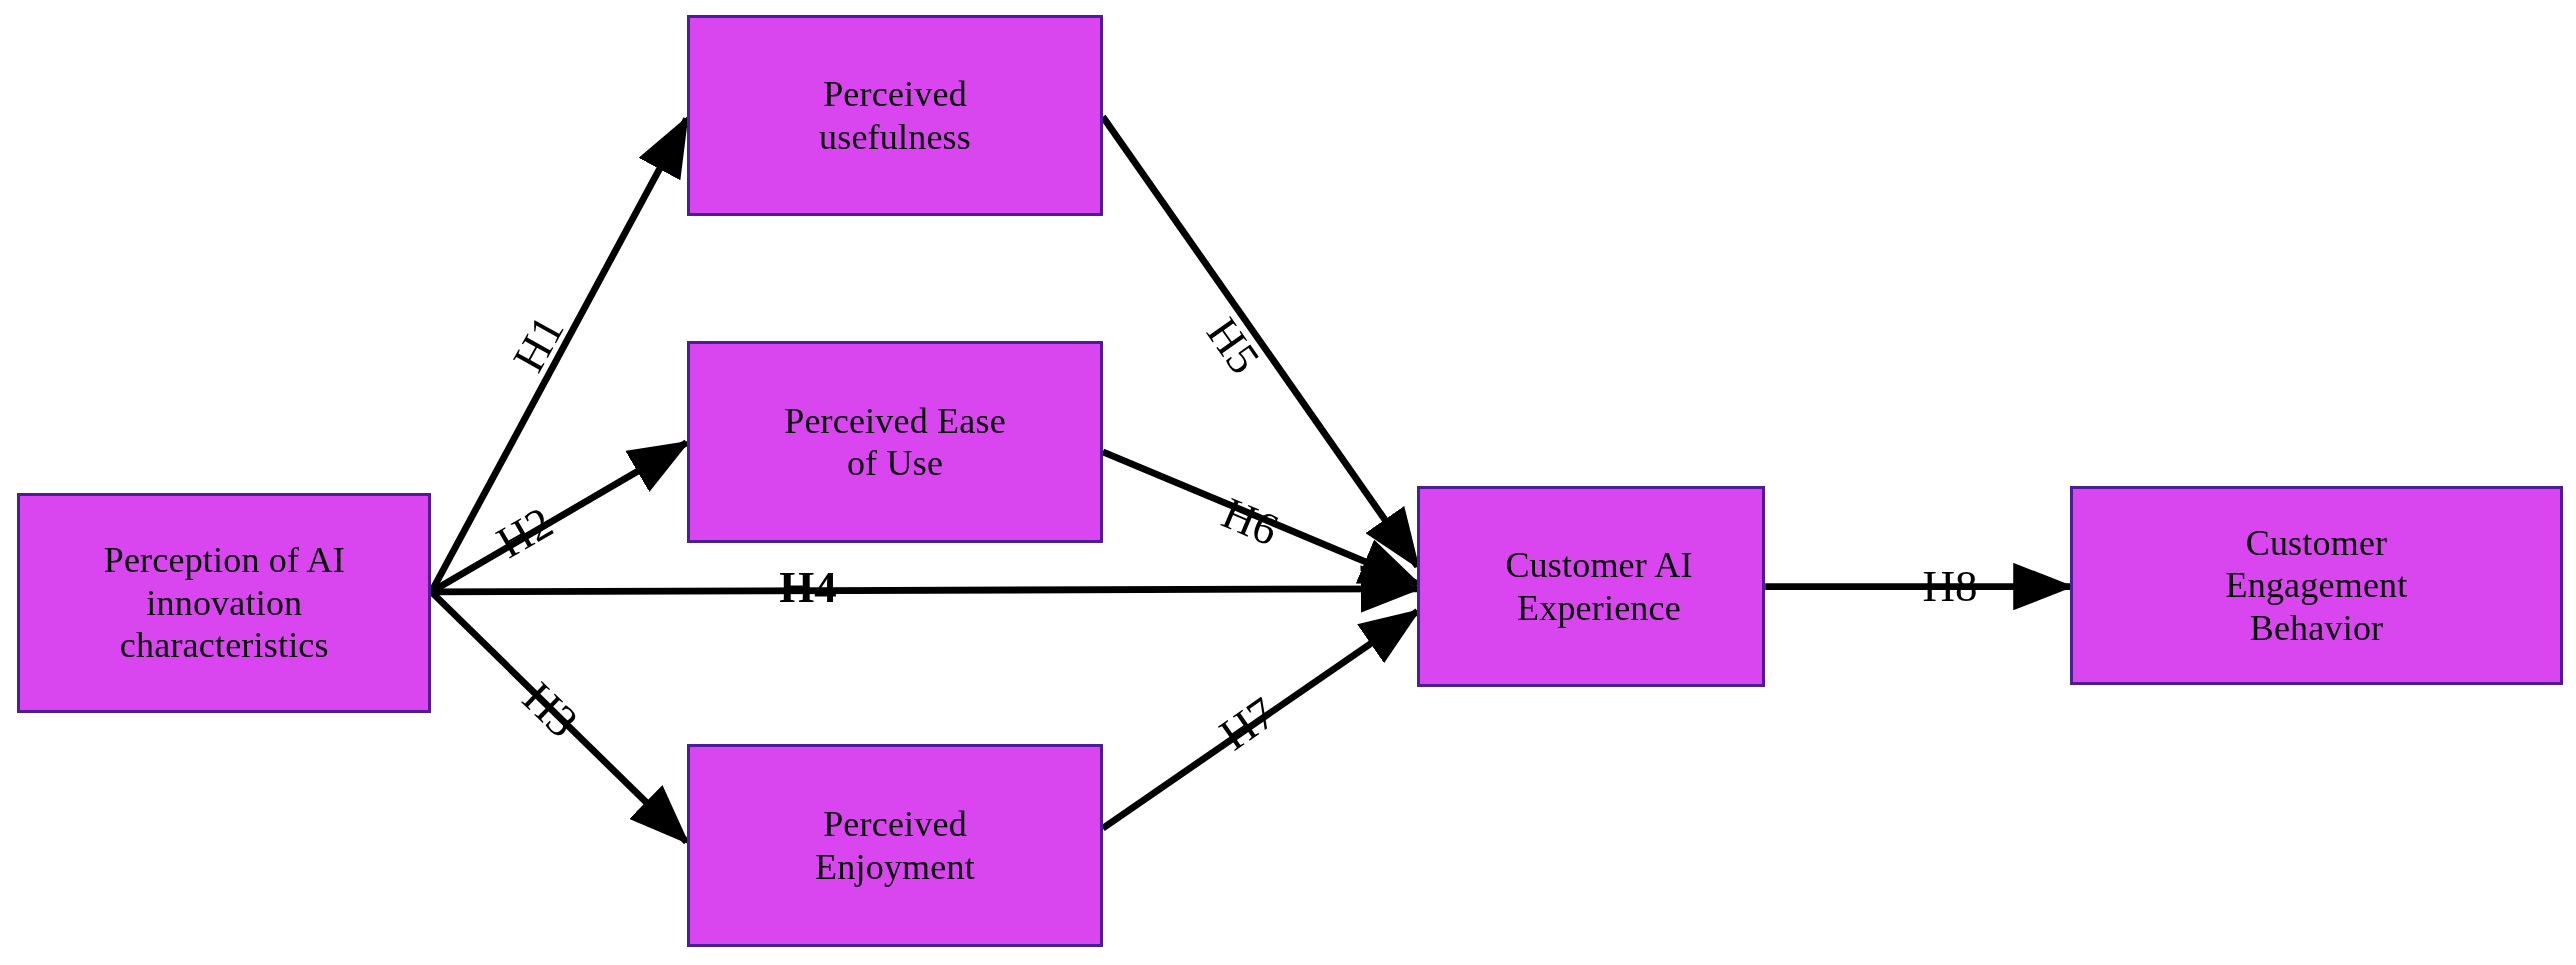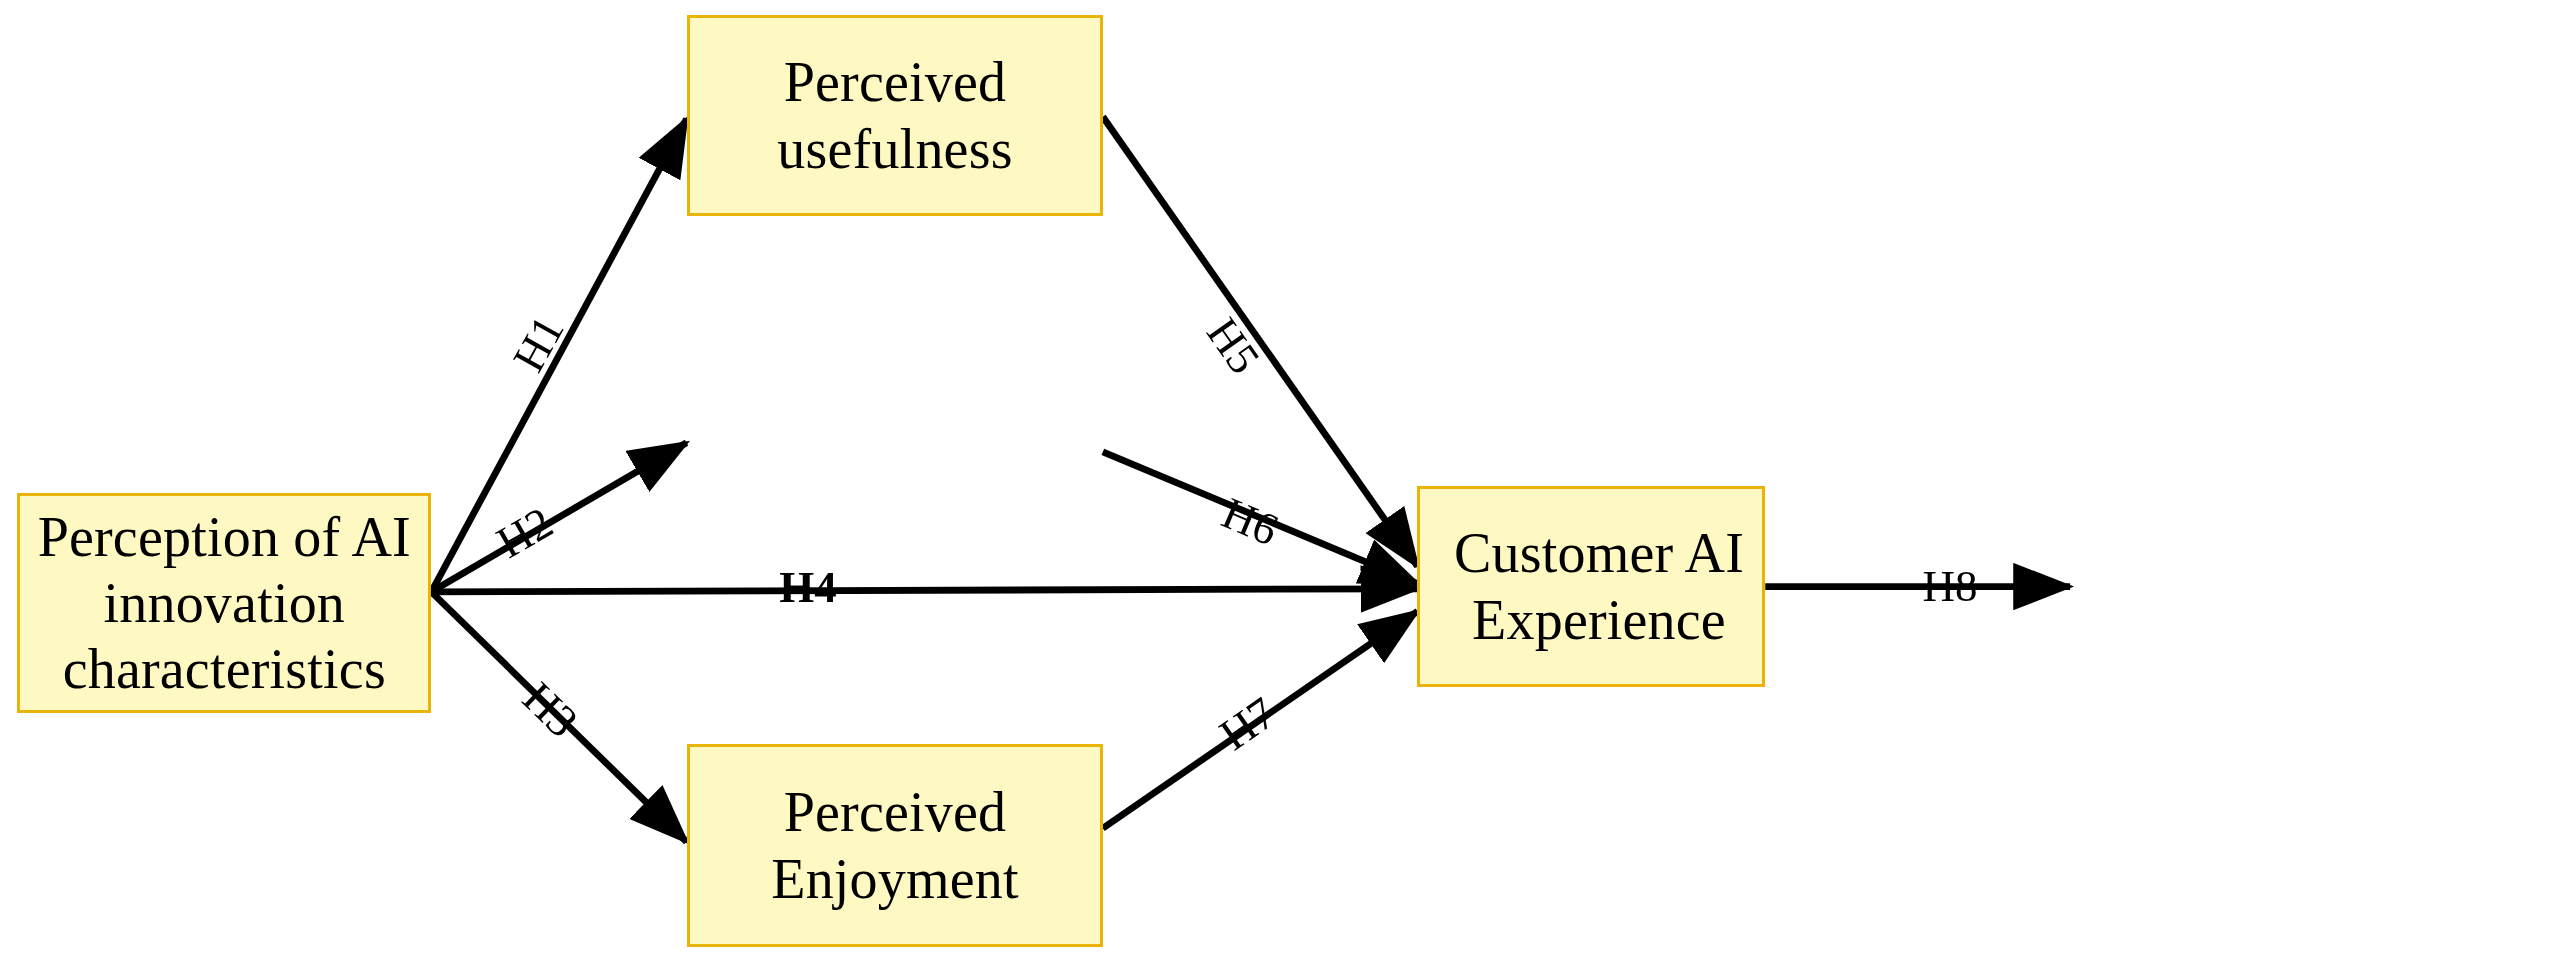--- a/index.html
+++ b/index.html
@@ -20,29 +20,29 @@
   #diagram-svg {
     position: absolute;
     top: 0;
     left: 0;
     width: 2576px;
     height: 966px;
   }
   .node-box {
     position: absolute;
     box-sizing: border-box;
-    border: 3px solid #eab308;
-    background: #fef9c3;
+    border: 3px solid #4c1d95;
+    background: #d946ef;
     display: flex;
     align-items: center;
     justify-content: center;
     text-align: center;
     line-height: 1.18;
     color: #000000;
-    font-size: 56px;
+    font-size: 36px;
     letter-spacing: 0.2px;
     white-space: pre-line;
     z-index: 3;
   }
   .edge-label {
     position: absolute;
     color: #000000;
     font-size: 45px;
     line-height: 1;
     white-space: nowrap;
@@ -74,27 +74,32 @@
       </g>
   </svg>
 
   <div class="node-box" style="left: 17.3px; top: 493px; width: 414px; height: 220px;">Perception of AI
 innovation
 characteristics</div>
 
   <div class="node-box" style="left: 687px; top: 15px; width: 416px; height: 201px;">Perceived
 usefulness</div>
 
+  <div class="node-box" style="left: 687px; top: 341px; width: 416px; height: 202px;">Perceived Ease
+of Use</div>
 
   <div class="node-box" style="left: 687px; top: 744px; width: 416px; height: 203px;">Perceived
 Enjoyment</div>
 
   <div class="node-box" style="left: 1417px; top: 486px; width: 348px; height: 201px; padding-left: 16px;">Customer AI
 Experience</div>
 
+  <div class="node-box" style="left: 2070px; top: 486px; width: 493px; height: 199px;">Customer
+Engagement
+Behavior</div>
 
   <div class="edge-label" style="left: 539px; top: 344px; transform: translate(-50%, -50%) rotate(-61deg);">H1</div>
   <div class="edge-label" style="left: 525px; top: 533px; transform: translate(-50%, -50%) rotate(-30deg);">H2</div>
   <div class="edge-label" style="left: 550px; top: 710px; transform: translate(-50%, -50%) rotate(44deg);">H3</div>
   <div class="edge-label" style="left: 808px; top: 587px; transform: translate(-50%, -50%) rotate(0deg); font-weight: bold;">H4</div>
   <div class="edge-label" style="left: 1233px; top: 346px; transform: translate(-50%, -50%) rotate(55deg);">H5</div>
   <div class="edge-label" style="left: 1250px; top: 522px; transform: translate(-50%, -50%) rotate(23deg);">H6</div>
   <div class="edge-label" style="left: 1248px; top: 724px; transform: translate(-50%, -50%) rotate(-35deg);">H7</div>
   <div class="edge-label" style="left: 1950px; top: 586px; transform: translate(-50%, -50%) rotate(0deg);">H8</div>
 

